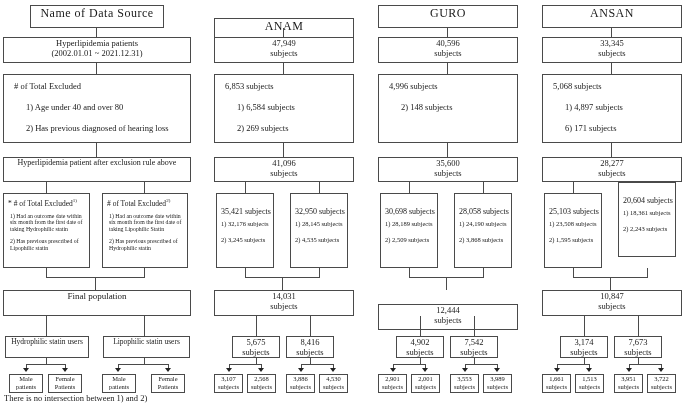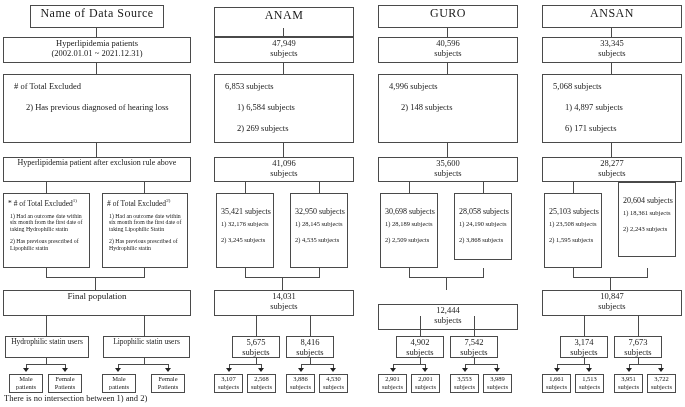--- a/index.html
+++ b/index.html
@@ -45,20 +45,21 @@
     <i class="v" style="left:93px;top:28px;height:9px"></i>
 
     <div class="bx ctr num" style="left:0;top:37px;width:188px;height:26px">
       <div>Hyperlipidemia patients</div>
       <div>(2002.01.01 ~ 2021.12.31)</div>
     </div>
     <i class="v" style="left:93px;top:63px;height:11px"></i>
 
     <div class="bx exc" style="left:0;top:74px;width:188px;height:69px">
       <div class="t"># of Total Excluded</div>
+      <div class="i">1) Age under 40 and over 80</div>
       <div class="i">2) Has previous diagnosed of hearing loss</div>
     </div>
     <i class="v" style="left:93px;top:143px;height:14px"></i>
 
     <div class="bx ctr one" style="left:0;top:157px;width:188px;height:25px">
       <span>Hyperlipidemia patient after exclusion rule above</span>
     </div>
     <i class="v" style="left:43px;top:182px;height:11px"></i>
     <i class="v" style="left:141px;top:182px;height:11px"></i>
 
@@ -118,21 +119,21 @@
     </div>
     <div class="bx ctr sm" style="left:148px;top:374px;width:34px;height:19px">
       <div>Female</div>
       <div>Patients</div>
     </div>
 
     <div class="foot">There is no intersection between 1) and 2)</div>
   </div>
 
     <div class="col" style="width: 140px; left: 214px;">
-      <div class="bx ctr hdr" style="left:0;top:7px;width:140px;height:30px">
+      <div class="bx ctr hdr" style="left:0;top:18px;width:140px;height:30px">
         <span>ANAM</span>
       </div>
       <i class="v" style="left:69px;top:28px;height:9px"></i>
 
       <div class="bx ctr num" style="left:0;top:37px;width:140px;height:26px">
         <div>47,949</div>
         <div>subjects</div>
       </div>
       <i class="v" style="left:69px;top:63px;height:11px"></i>
 
@@ -236,21 +237,21 @@
         <div>subjects</div>
       </div>
       <i class="v" style="left:31px;top:182px;height:11px"></i>
       <i class="v" style="left:105px;top:182px;height:11px"></i>
 
       <div class="bx grp" style="left:2px;top:193px;width:58px;height:75px">
         <div class="t">30,698 subjects</div>
         <div class="i">1) 28,189 subjects</div>
         <div class="i">2) 2,509 subjects</div>
       </div>
-      <div class="bx grp" style="left:76px;top:193px;width:58px;height:67px">
+      <div class="bx grp" style="left:76px;top:193px;width:58px;height:75px">
         <div class="t">28,058 subjects</div>
         <div class="i">1) 24,190 subjects</div>
         <div class="i">2) 3,868 subjects</div>
       </div>
       <i class="v" style="left:31px;top:268px;height:10px"></i>
       <i class="v" style="left:105px;top:268px;height:10px"></i>
       <i class="h" style="left:31px;top:277px;width:75px"></i>
       <i class="v" style="left:68px;top:277px;height:13px"></i>
 
       <div class="bx ctr num" style="left:0;top:304px;width:140px;height:26px">

